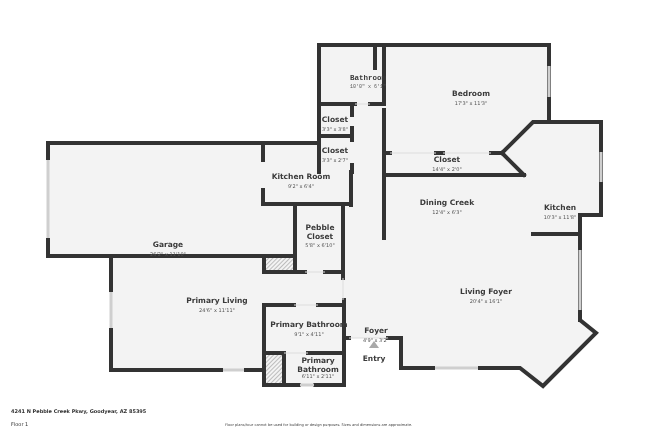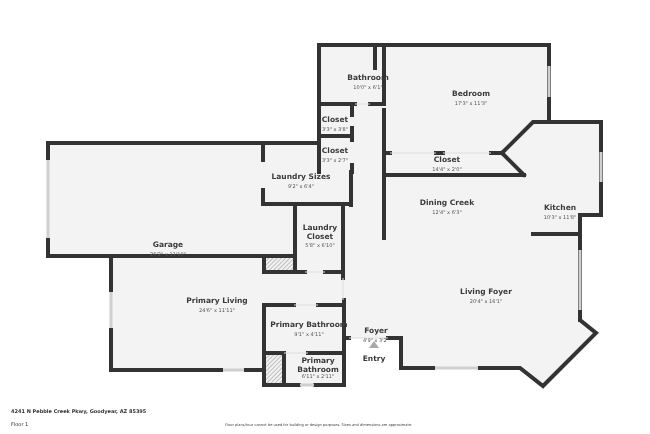--- a/index.html
+++ b/index.html
@@ -115,21 +115,21 @@
 
   <defs>
     <pattern id="hatch" width="3" height="3" patternUnits="userSpaceOnUse" patternTransform="rotate(45)">
       <line x1="0" y1="0" x2="0" y2="3" stroke="#888" stroke-width="1"></line>
     </pattern>
   </defs>
   <rect x="265" y="257" width="29" height="14" fill="url(#hatch)" stroke="#333" stroke-width="2"></rect>
   <rect x="265" y="354" width="18" height="30" fill="url(#hatch)" stroke="#333" stroke-width="2"></rect>
 </svg>
 
-<div class="label" style="left:368px; top:74px;">
+<div class="label" style="left:368px; top:74px;font-family:Liberation Mono, monospace;">
   <span class="room-name">Bathroom</span>
   <span class="room-dim">10'0" x 6'1"</span>
 </div>
 <div class="label" style="left:471px; top:90px;">
   <span class="room-name">Bedroom</span>
   <span class="room-dim">17'3" x 11'3"</span>
 </div>
 <div class="label" style="left:335px; top:116px;">
   <span class="room-name">Closet</span>
   <span class="room-dim">3'3" x 3'8"</span>
@@ -144,29 +144,29 @@
 </div>
 <div class="label" style="left:560px; top:164px;margin-top:40px;">
   <span class="room-name">Kitchen</span>
   <span class="room-dim">10'3" x 11'8"</span>
 </div>
 <div class="label" style="left:168px; top:193px;margin-top:48px;">
   <span class="room-name">Garage</span>
   <span class="room-dim">26'2" x 11'10"</span>
 </div>
 <div class="label" style="left:301px; top:173px;">
-  <span class="room-name">Laundry Sizes</span>
+  <span class="room-name">Kitchen Room</span>
   <span class="room-dim">9'2" x 6'4"</span>
 </div>
 <div class="label" style="left:447px; top:199px;">
   <span class="room-name">Dining Creek</span>
   <span class="room-dim">12'4" x 6'3"</span>
 </div>
 <div class="label" style="left:320px; top:224px; white-space: normal; width: 40px;">
-  <span class="room-name">Laundry Closet</span>
+  <span class="room-name">Pebble Closet</span>
   <span class="room-dim">5'8" x 6'10"</span>
 </div>
 <div class="label" style="left:217px; top:297px;">
   <span class="room-name">Primary Living</span>
   <span class="room-dim">24'6" x 11'11"</span>
 </div>
 <div class="label" style="left:486px; top:288px;">
   <span class="room-name">Living Foyer</span>
   <span class="room-dim">20'4" x 16'1"</span>
 </div>

